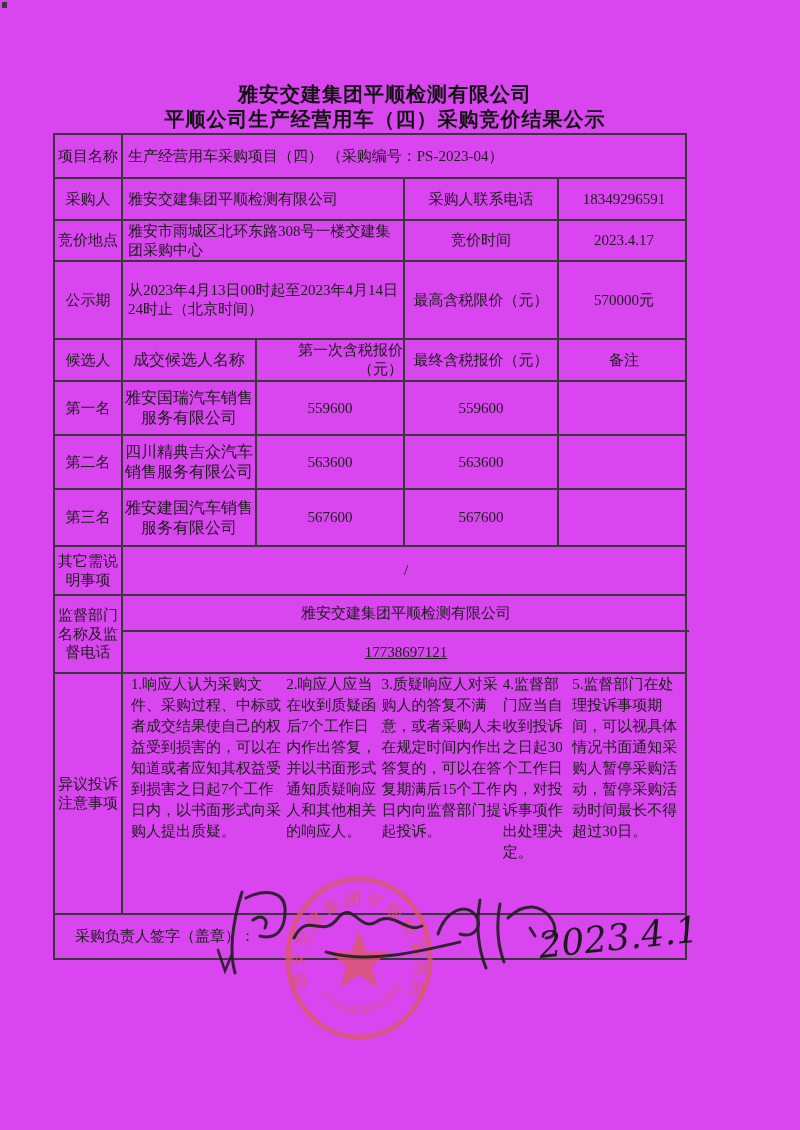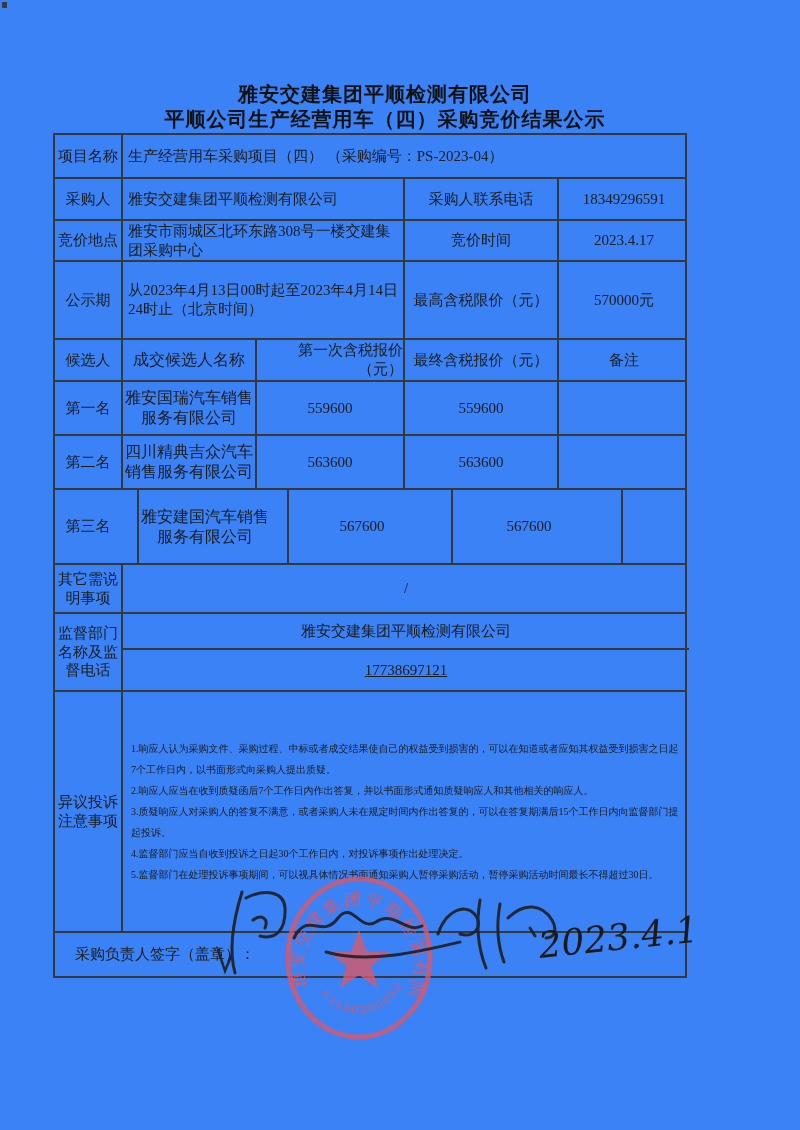--- a/index.html
+++ b/index.html
@@ -1,18 +1,18 @@
 <!DOCTYPE html>
 <html><head>
 <meta charset="utf-8">
 <style>
   html,body{margin:0;padding:0;}
   body{width:800px;height:1130px;position:relative;background:#ffffff;
        font-family:"Liberation Serif","DejaVu Serif",serif;color:#1c1c1c;}
-  .page{position:absolute;inset:0;background:#3b82f6;overflow:hidden;}
+  .page{position:absolute;inset:0;background:#d946ef;overflow:hidden;}
   .speck{position:absolute;left:2px;top:2px;width:5px;height:6px;background:#3a3a3a;}
 
   
   .titles{position:absolute;top:82px;left:0;width:770px;text-align:center;
           font-family:"Liberation Sans","DejaVu Sans",sans-serif;font-weight:bold;
           font-size:20px;letter-spacing:1px;line-height:25px;color:#111;}
 
   
   .tbl{position:absolute;left:53px;top:133px;width:634px;border:2px solid #383838;box-sizing:border-box;background:transparent;}
   .tr{display:flex;border-top:2px solid #383838;box-sizing:border-box;align-items:stretch;}
@@ -22,28 +22,28 @@
   .td:first-child{border-left:none;}
   .w-label{width:66px;flex:0 0 66px;}
   .w-wide{width:568px;flex:0 0 568px;}
   .w-val{width:282px;flex:0 0 282px;}
   .w-l2{width:154px;flex:0 0 154px;}
   .w-v2{width:132px;flex:0 0 132px;}
   .w-name{width:134px;flex:0 0 134px;font-size:16px;}
   .w-p1{width:148px;flex:0 0 148px;text-align:right;}
   .left{justify-content:flex-start;text-align:left;padding:0 5px;font-family:Liberation Serif, serif;}
   .h42{height:42px;} .h41{height:41px;} .h78{height:78px;} .h54{height:54px;}
-  .h57{height:75px;gap:16px;} .h39{height:49px;} .h241{height:241px;} .h45{height:45px;}
+  .h57{height:57px;} .h39{height:49px;} .h241{height:241px;} .h45{height:45px;}
 
   .stack{flex-direction:column;align-items:stretch;justify-content:flex-start;padding:0;}
   .sub1{height:36px;border-bottom:2px solid #383838;box-sizing:border-box;display:flex;align-items:center;justify-content:center;}
   .sub2{height:40px;display:flex;align-items:center;justify-content:center;text-decoration:underline;}
 
-  .objection-cell{flex-direction:column;align-items:flex-start;justify-content:center;
-                  text-align:left;padding:12px 8px;font-size:10px;line-height:21px;}
+  .objection-cell{flex-direction:row;align-items:flex-start;justify-content:center;
+                  text-align:left;padding:0 8px;font-size:15px;line-height:21px;}
   .sig-row{justify-content:flex-start;text-align:left;padding:0 20px;font-size:15px;}
 
   
   .stamp-svg{position:absolute;left:281px;top:872px;pointer-events:none;}
   .sig-svg{position:absolute;left:208px;top:876px;pointer-events:none;}
 </style>
 </head>
 <body>
 
 <div class="page">

